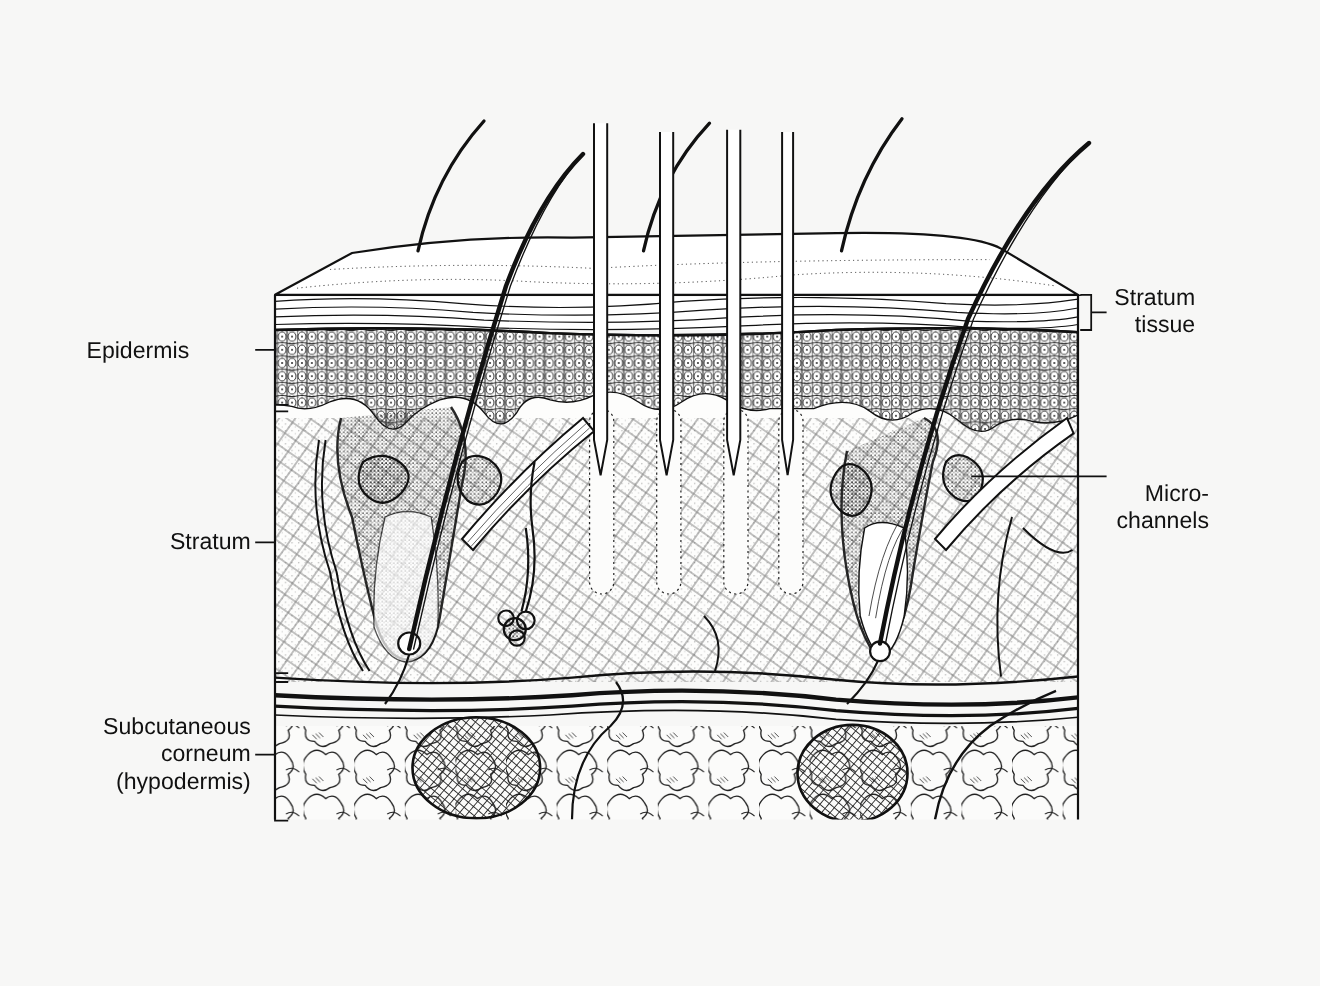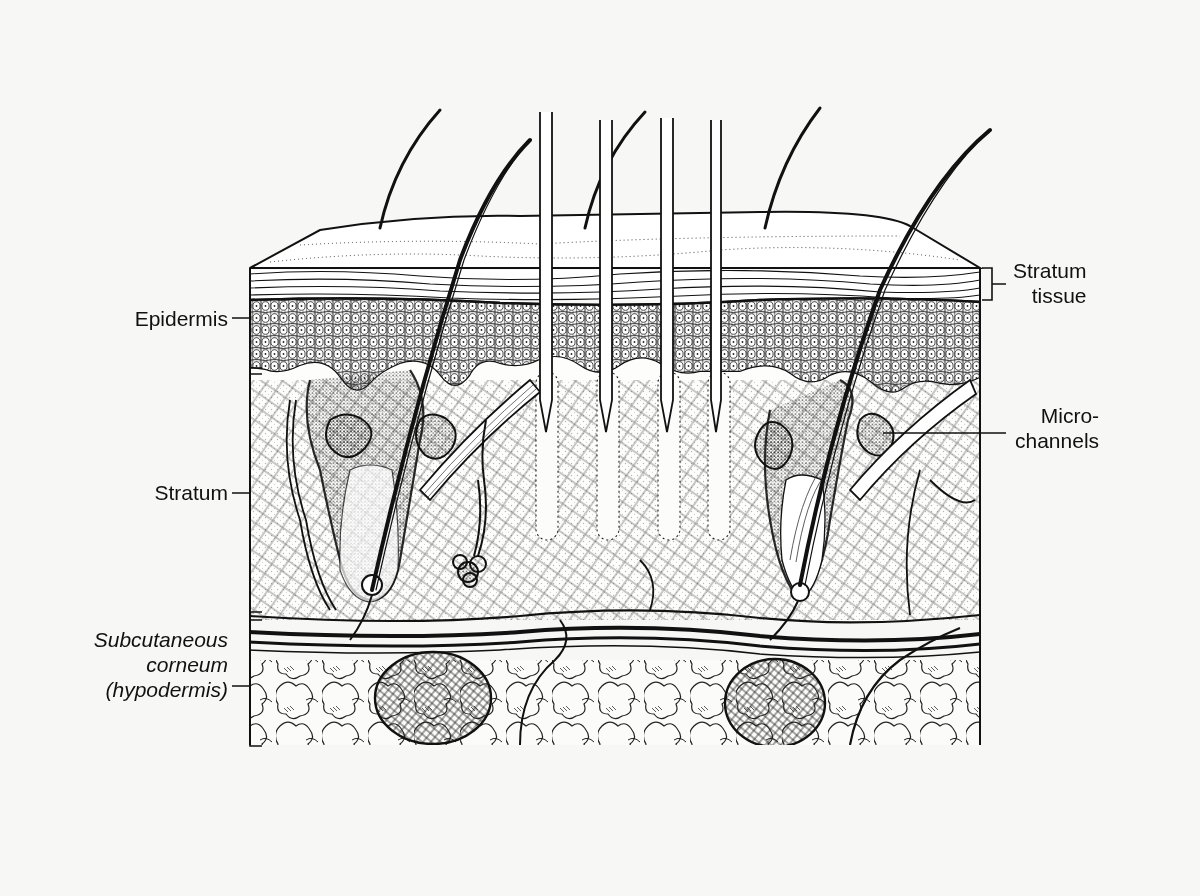--- a/index.html
+++ b/index.html
@@ -178,35 +178,35 @@
     <path d="M262 374 L250 374 L250 612 L262 612 M250 493 L232 493"></path>
 
     <path d="M262 620 L250 620 L250 746 L262 746 M250 686 L232 686"></path>
 
     <path d="M982 268 L992 268 L992 300 L982 300 M992 284 L1006 284"></path>
 
     <path d="M883 433 L1006 433"></path>
   </g>
 </svg>
 
-<div class="label right-align" style="right:972px; top:306px;">
+<div class="label right-align" style="right:1028px; top:306px;">
   <span>Epidermis</span>
 </div>
 
 <div class="label right-align" style="right:972px; top:480px;">
   <span>Stratum</span>
 </div>
 
-<div class="label right-align" style="right:972px; top:627px;font-style:italic;">
+<div class="label right-align" style="right:972px; top:648px;">
   <span>Subcutaneous</span>
   <span>corneum</span>
   <span>(hypodermis)</span>
 </div>
 
 <div class="label left-align" style="left:1013px; top:258px;">
   <span>Stratum</span>
   <span>tissue</span>
 </div>
 
-<div class="label left-align" style="left:1015px; top:403px;">
+<div class="label left-align" style="left:1015px; top:436px;">
   <span>Micro-</span>
   <span>channels</span>
 </div>
 
 </body></html>

